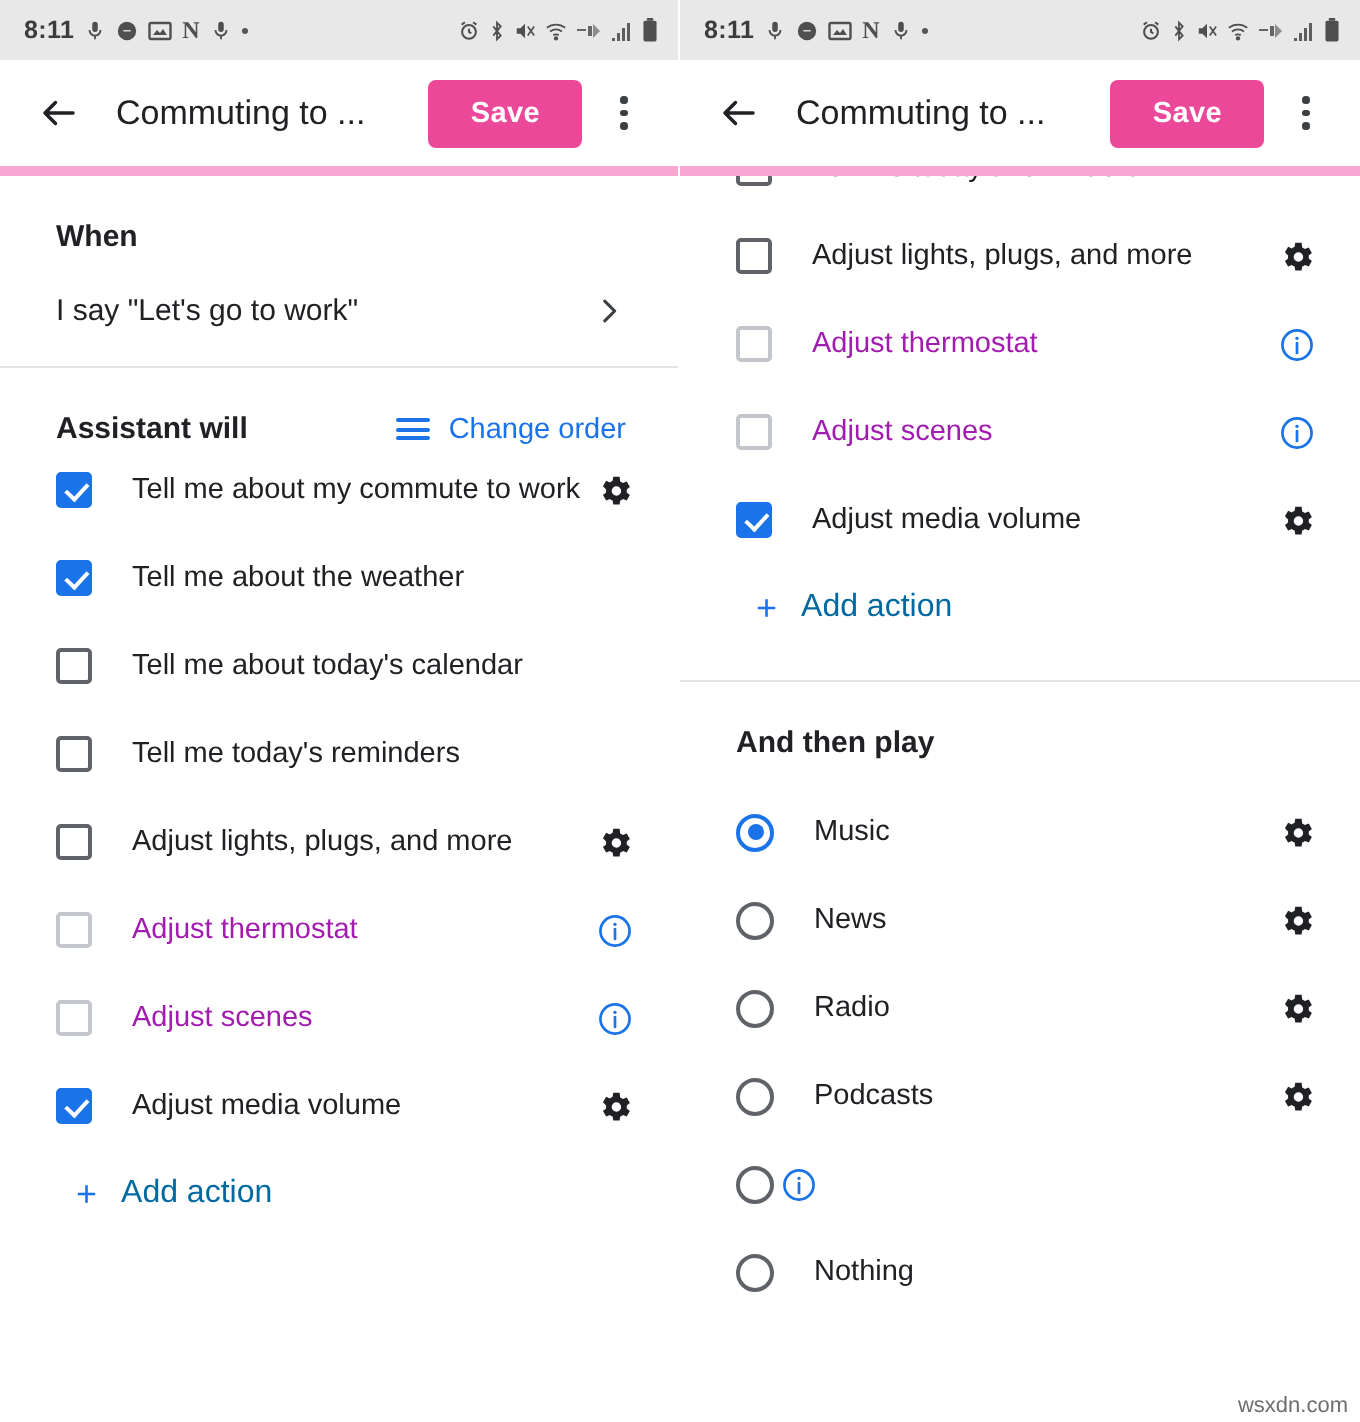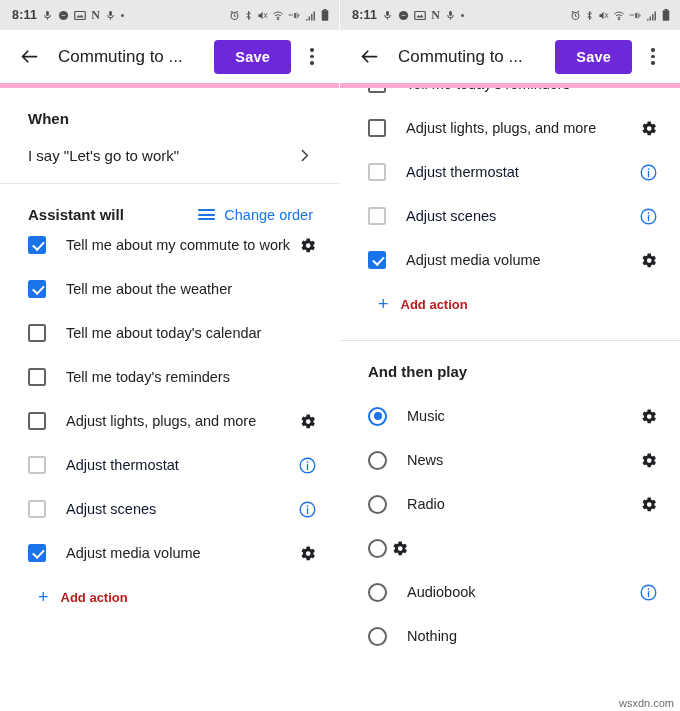--- a/index.html
+++ b/index.html
@@ -34,21 +34,21 @@
     padding: 0 12px 0 16px;
     border-bottom: 5px solid #f9a8d4;
   }
   .back-arrow { width: 26px; height: 26px; display:flex; align-items:center; justify-content:center; color:#202124; cursor:pointer; }
   .appbar-title {
     font-size: 17px; color: #202124;
     margin-left: 16px; white-space: nowrap;
     overflow: hidden; flex: 1;
   }
   .save-btn {
-    background: #6d28d9; color: #ffffff;
+    background: #ec4899; color: #ffffff;
     border: none; border-radius: 4px;
     font-size: 14.5px; font-weight: 600;
     padding: 9px 21px; cursor: pointer;
     font-family: "Liberation Sans", sans-serif;
     letter-spacing: .2px;
   }
   .overflow-btn {
     width: 30px; height: 34px; margin-left: 6px;
     display: flex; flex-direction: column; align-items: center;
     justify-content: center; gap: 3px; cursor: pointer;
@@ -79,21 +79,21 @@
   .row-link-text { font-size: 15px; color: #202124; }
   .chev { color:#3c4043; display:flex; align-items:center; }
 
   
   .list { padding: 0; }
   .item {
     display: flex; align-items: center;
     height: 44px; padding: 0 20px 0 28px;
   }
   .item .label { font-size: 14.5px; color: #202124; flex: 1; margin-left: 20px; }
-  .item.disabled .label { color: #0f172a; }
+  .item.disabled .label { color: #a21caf; }
 
   .cb {
     width: 18px; height: 18px; border-radius: 2.5px;
     border: 2px solid #5f6368; background: #fff;
     flex: 0 0 auto; position: relative; cursor: pointer;
   }
   .cb.checked { background: #1a73e8; border-color: #1a73e8; }
   .cb.checked::after {
     content: ""; position: absolute;
     left: 4.5px; top: 1px; width: 4.5px; height: 9px;
@@ -115,21 +115,21 @@
 
   .trail { width: 24px; display:flex; align-items:center; justify-content:center; cursor:pointer; }
   .gear { color: #202124; }
   .infoi { color: #1a73e8; }
 
   .add-action {
     display: flex; align-items: center; gap: 12px;
     padding: 0 26px 0 38px; height: 44px; cursor: pointer;
   }
   .add-action .plus { color: #1a73e8; font-size: 18px; line-height: 1; font-weight: 400; }
-  .add-action .aa-label { color: #b91c1c; font-size: 13px; font-weight: 700; }
+  .add-action .aa-label { color: #0369a1; font-size: 16px; font-weight: 400; }
 
   .cut-row { 
     height: 18px; overflow: hidden; position: relative;
   }
   .cut-row .item { height: 44px; margin-top: -26px; }
   .watermark {
     position: absolute; right: 6px; bottom: 2px;
     font-size: 11px; color: #6d6d6d;
     font-family: "Liberation Sans", sans-serif;
   }
@@ -502,29 +502,29 @@
             <span class="radio"></span>
             <span class="label">Radio</span>
             <span class="trail gear">
               <svg width="19" height="19" viewBox="0 0 24 24" fill="currentColor">
                 <path d="M19.4 13a7.6 7.6 0 0 0 0-2l2-1.6-2-3.4-2.4 1a7.5 7.5 0 0 0-1.7-1L14.9 3h-4l-.4 2.6c-.6.25-1.2.58-1.7 1l-2.4-1-2 3.4L6.4 11a7.6 7.6 0 0 0 0 2l-2 1.6 2 3.4 2.4-1c.5.42 1.1.75 1.7 1l.4 2.6h4l.4-2.6c.6-.25 1.2-.58 1.7-1l2.4 1 2-3.4-2-1.6zM12.9 15a3 3 0 1 1 0-6 3 3 0 0 1 0 6z"></path>
               </svg>
             </span>
           </div>
           <div class="item" style="height:44px;">
             <span class="radio"></span>
+            <span class="label">Podcasts</span>
             <span class="trail gear">
               <svg width="19" height="19" viewBox="0 0 24 24" fill="currentColor">
                 <path d="M19.4 13a7.6 7.6 0 0 0 0-2l2-1.6-2-3.4-2.4 1a7.5 7.5 0 0 0-1.7-1L14.9 3h-4l-.4 2.6c-.6.25-1.2.58-1.7 1l-2.4-1-2 3.4L6.4 11a7.6 7.6 0 0 0 0 2l-2 1.6 2 3.4 2.4-1c.5.42 1.1.75 1.7 1l.4 2.6h4l.4-2.6c.6-.25 1.2-.58 1.7-1l2.4 1 2-3.4-2-1.6zM12.9 15a3 3 0 1 1 0-6 3 3 0 0 1 0 6z"></path>
               </svg>
             </span>
           </div>
           <div class="item" style="height:44px;">
             <span class="radio"></span>
-            <span class="label">Audiobook</span>
             <span class="trail infoi">
               <svg width="19" height="19" viewBox="0 0 24 24" fill="none" stroke="currentColor" stroke-width="1.7">
                 <circle cx="12" cy="12" r="9.2"></circle>
                 <circle cx="12" cy="7.8" r="1.05" fill="currentColor" stroke="none"></circle>
                 <path d="M12 10.8v6.2" stroke-linecap="round"></path>
               </svg>
             </span>
           </div>
           <div class="item" style="height:44px;">
             <span class="radio"></span>

